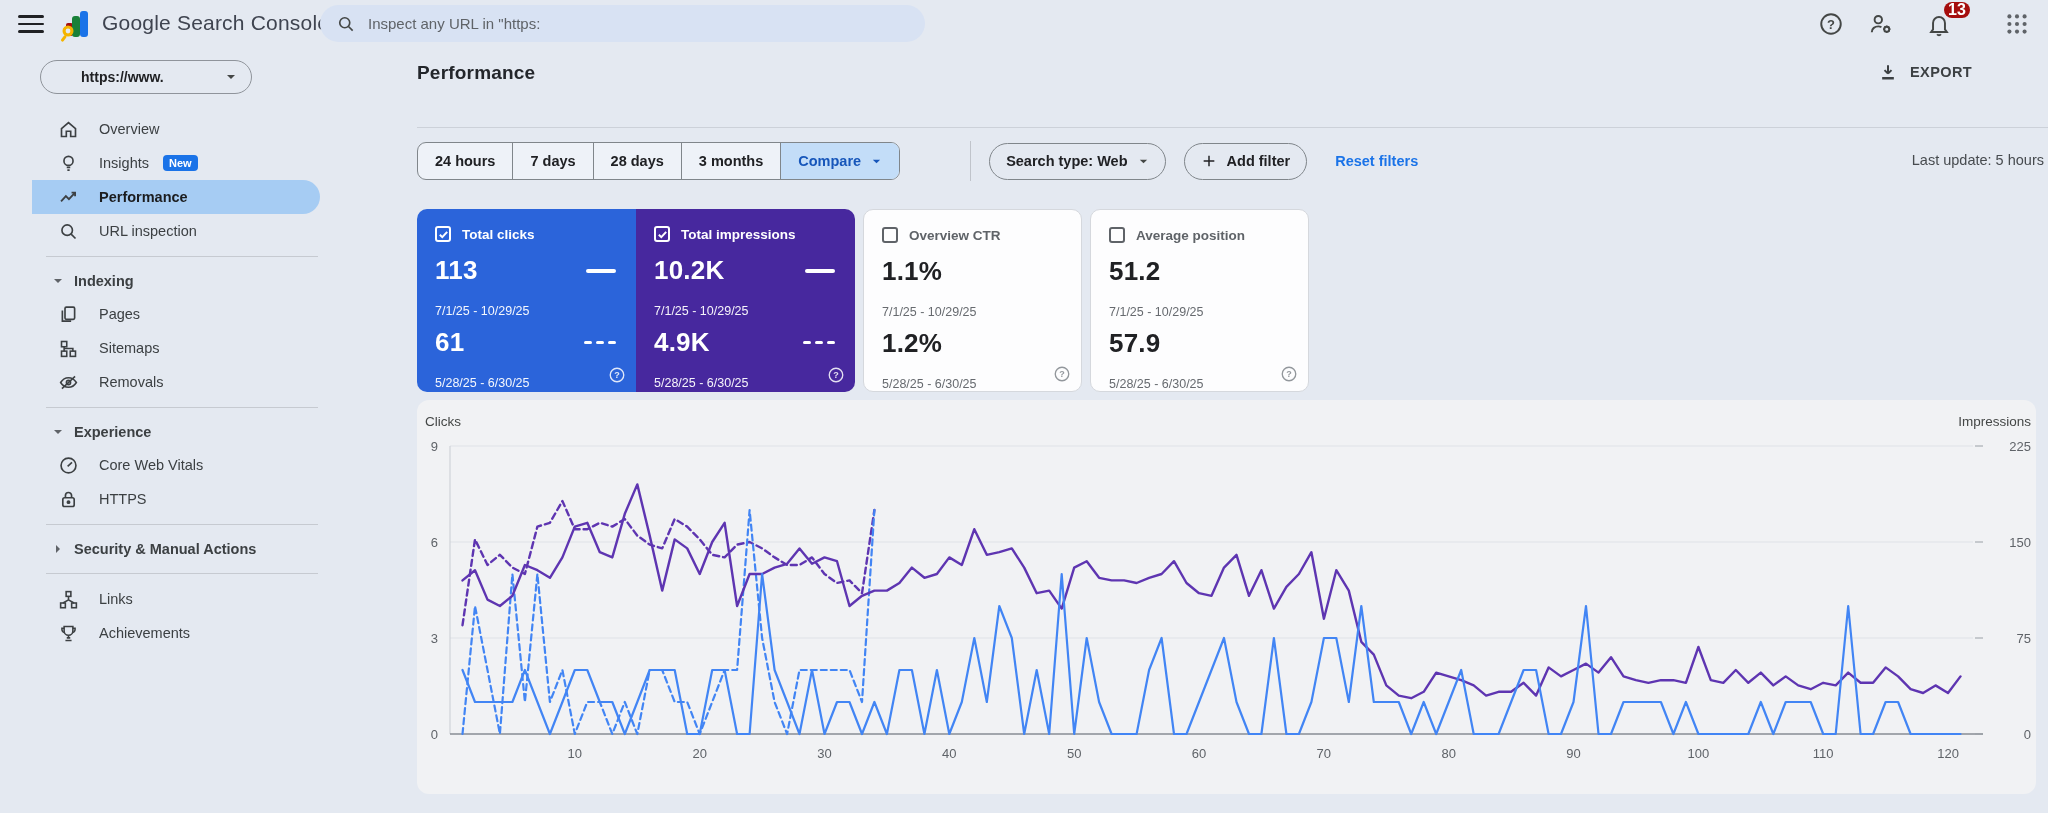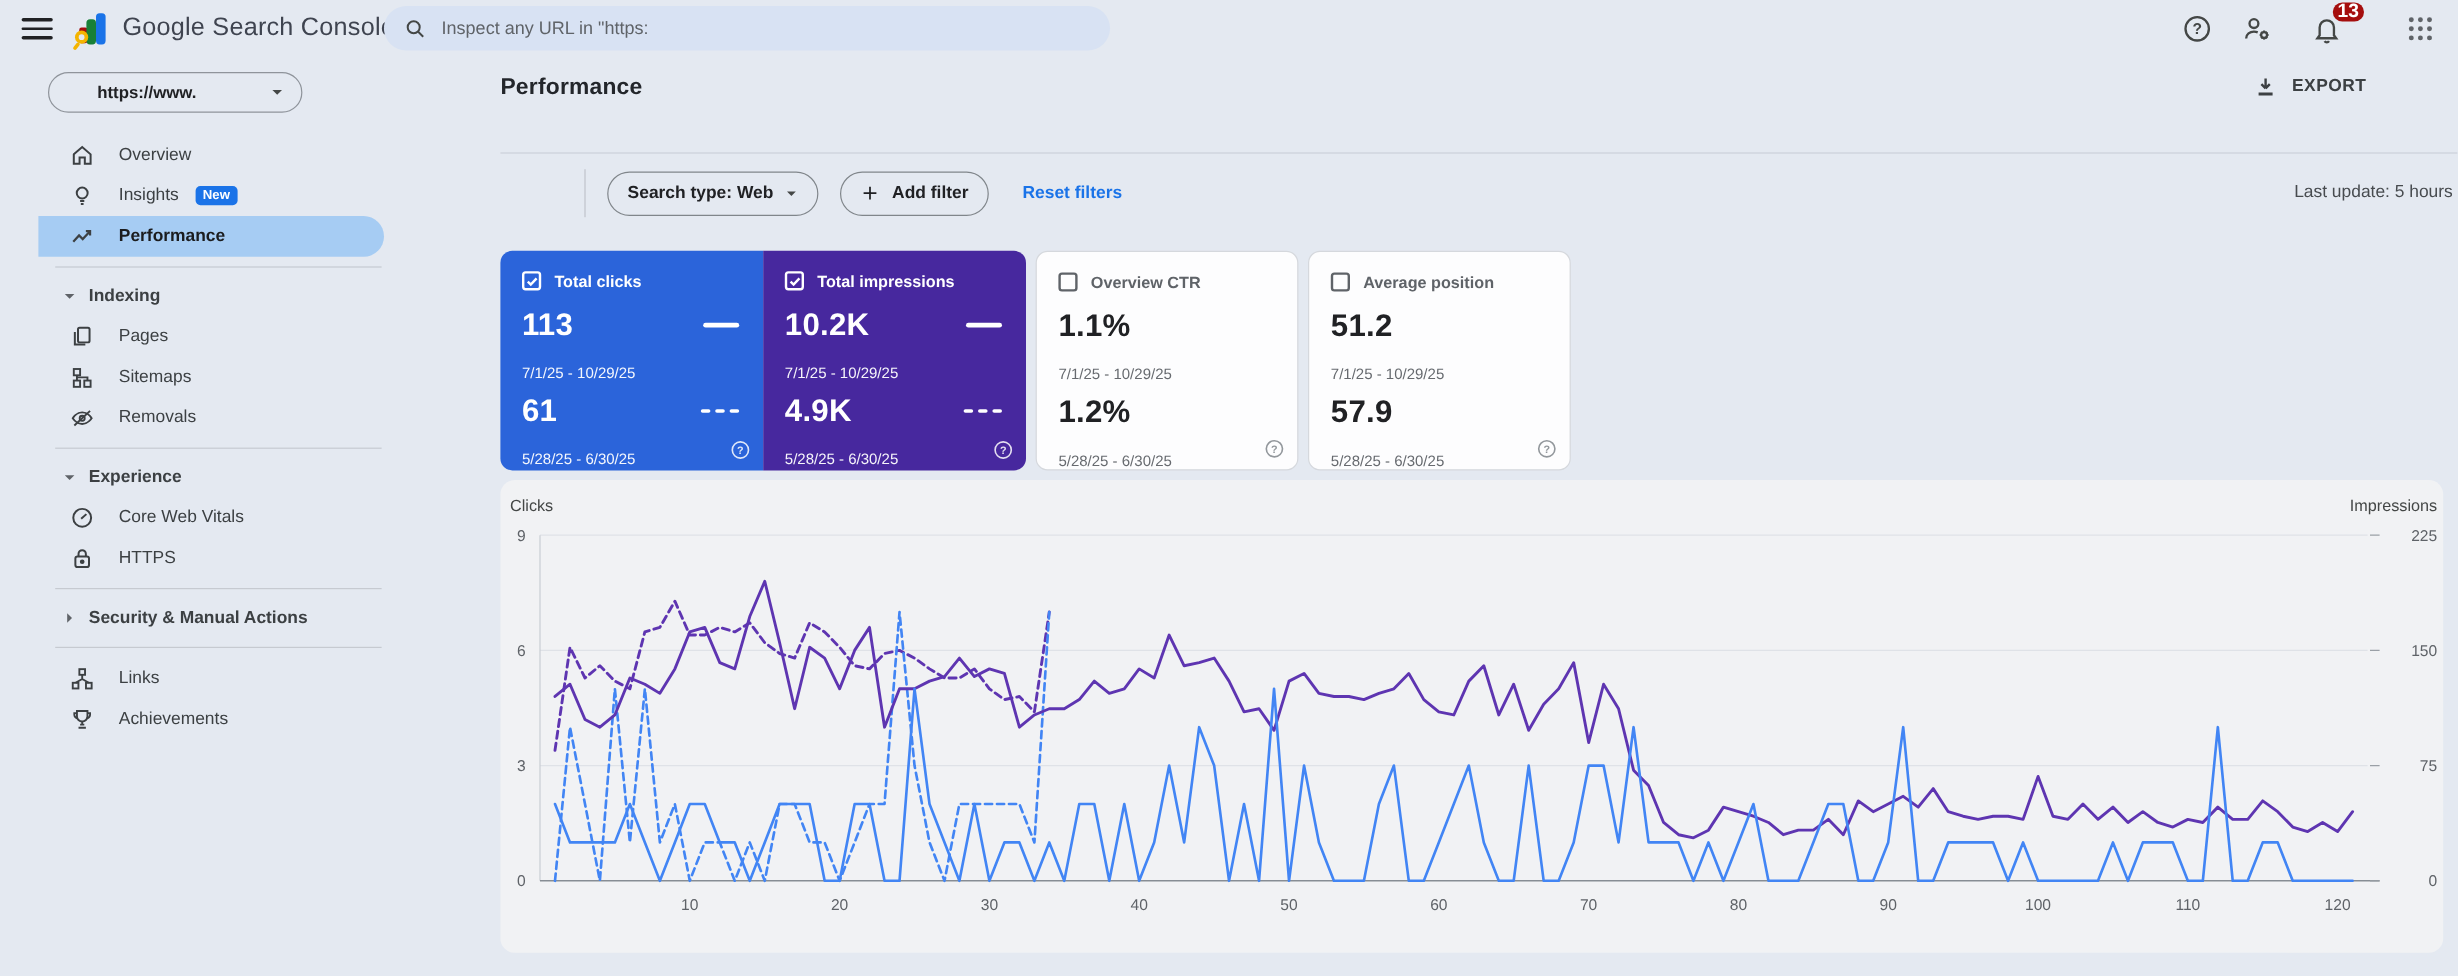--- a/index.html
+++ b/index.html
@@ -177,20 +177,27 @@
       <span class="label">Insights</span>
       <span class="new-badge">New</span>
     </div>
     <div class="nav-item sel">
       <svg class="ic" viewBox="0 0 24 24" fill="none" stroke="currentColor" stroke-width="2.1">
           <path d="M3.5 16.5l5.5-6 3.5 3.5 7-7.5"></path>
           <path d="M15.5 6.5h4v4"></path>
         </svg>
       <span class="label">Performance</span>
     </div>
+    <div class="nav-item">
+      <svg class="ic" viewBox="0 0 24 24" fill="none" stroke="currentColor" stroke-width="1.9">
+          <circle cx="10.5" cy="10.5" r="6"></circle>
+          <line x1="15" y1="15" x2="20" y2="20"></line>
+        </svg>
+      <span class="label">URL inspection</span>
+    </div>
 
     <div class="sdiv"></div>
 
     <div class="nav-head">
       <svg class="caret" width="12" height="12" viewBox="0 0 12 12">
           <path d="M2 4l4 4 4-4z" fill="#5f6368"></path>
         </svg>
       <span>Indexing</span>
     </div>
     <div class="nav-item">
@@ -280,20 +287,32 @@
     <svg width="20" height="20" viewBox="0 0 24 24" fill="none" stroke="#3c4043" stroke-width="2.4">
         <path d="M12 4v10M12 14l-4.2-4.2M12 14l4.2-4.2"></path>
         <path d="M5 19.5h14" stroke-width="3"></path>
       </svg>
     <span>EXPORT</span>
   </div>
 
   <div class="hdiv"></div>
 
   <div class="filters">
+    <div class="seg">
+      <div class="seg-btn">24 hours</div>
+      <div class="seg-btn">7 days</div>
+      <div class="seg-btn">28 days</div>
+      <div class="seg-btn">3 months</div>
+      <div class="seg-btn active">
+        <span>Compare</span>
+        <svg width="11" height="11" viewBox="0 0 12 12">
+            <path d="M2 4l4 4 4-4z" fill="#1756ba"></path>
+          </svg>
+      </div>
+    </div>
     <div class="vsep"></div>
     <div class="pill-btn">
       <span>Search type: Web</span>
       <svg width="11" height="11" viewBox="0 0 12 12">
           <path d="M2 4l4 4 4-4z" fill="#444746"></path>
         </svg>
     </div>
     <div class="pill-btn">
       <svg width="16" height="16" viewBox="0 0 24 24" fill="none" stroke="#202124" stroke-width="2.2">
           <path d="M12 4v16M4 12h16"></path>

